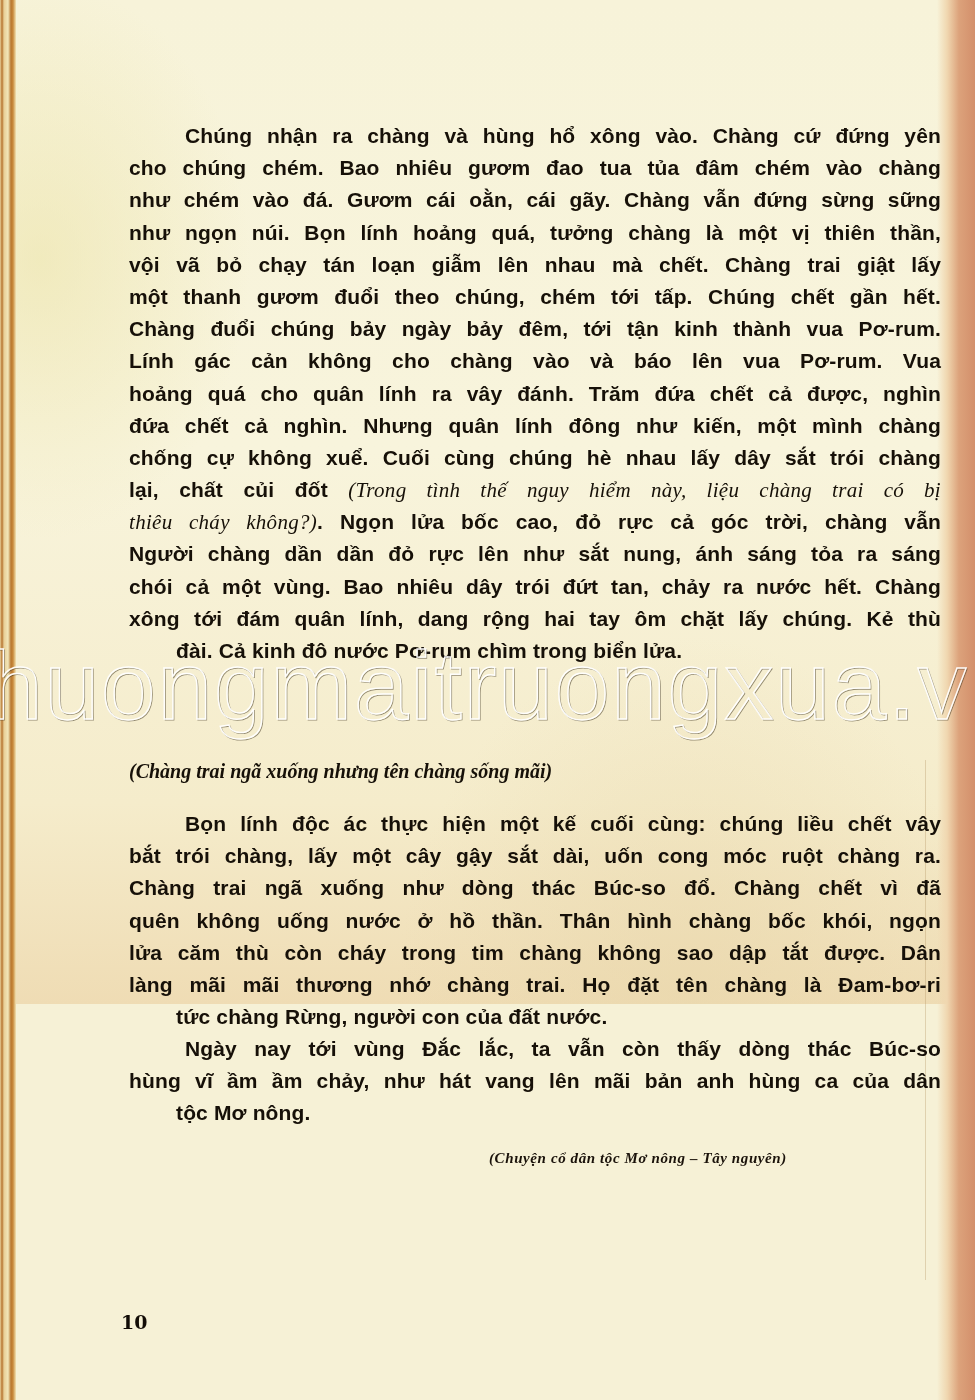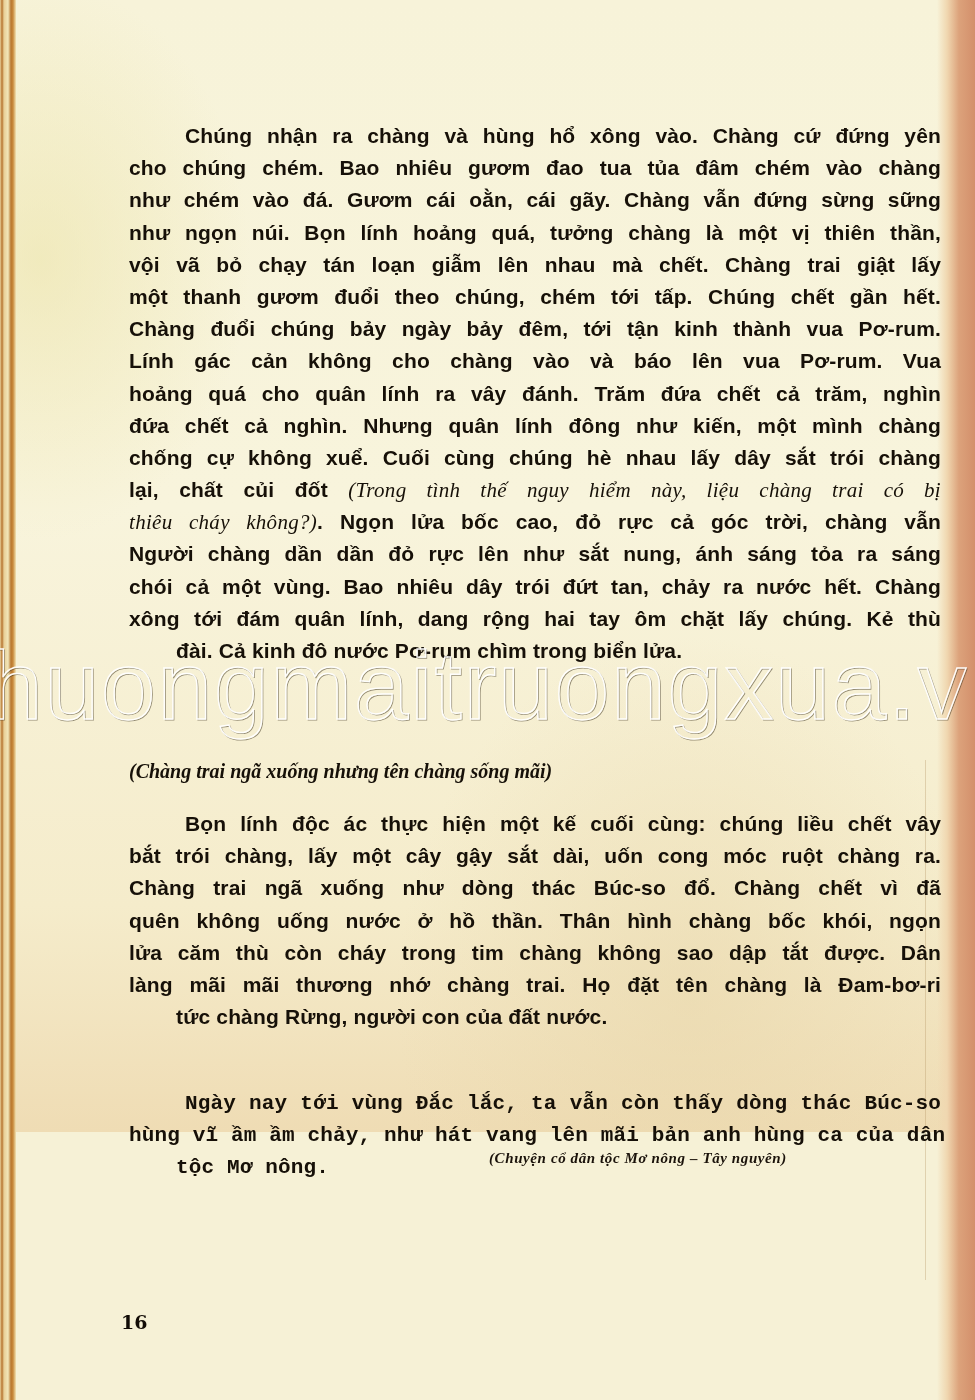--- a/index.html
+++ b/index.html
@@ -11,21 +11,21 @@
       height: 1400px;
       overflow: hidden;
       position: relative;
       background: #f6f1d6;
       font-family: "Liberation Sans", sans-serif;
     }
     .page {
       position: absolute;
       left: 0; top: 0;
       width: 975px;
-      height: 1132px;
+      height: 1004px;
       background:
         radial-gradient(ellipse 420px 520px at 690px 1000px, rgba(232,214,170,0.55), rgba(232,214,170,0) 70%),
         radial-gradient(ellipse 300px 400px at 40px 260px, rgba(236,228,170,0.6), rgba(236,228,170,0) 70%),
         radial-gradient(ellipse 500px 200px at 300px 1400px, rgba(226,190,140,0.5), rgba(226,190,140,0) 70%),
         linear-gradient(180deg, #f7f3d9 0%, #f8f4dc 45%, #f5eccb 80%, #efdcb4 100%);
     }
     .binding-edge {
       position: absolute;
       left: 0; top: 0;
       width: 16px;
@@ -73,21 +73,21 @@
       top: 760px;
       font-family: "Liberation Serif", serif;
       font-style: italic;
       font-weight: bold;
       font-size: 20px;
       color: #161008;
       white-space: nowrap;
       text-align: center;
     }
     .para2 { top: 808px; }
-    .para3 { top: 1088px; font-family: Liberation Mono, monospace; }
+    .para3 { top: 1033px; }
     .citation {
       position: absolute;
       left: 489px;
       top: 1150px;
       font-family: Liberation Serif, serif;
       font-style: italic;
       font-weight: bold;
       font-size: 15px;
       letter-spacing: 0.6px;
       color: #1a120a;
@@ -133,21 +133,21 @@
 
   <div class="text-block">
     <div class="line indent">Chúng nhận ra chàng và hùng hổ xông vào. Chàng cứ đứng yên</div>
     <div class="line">cho chúng chém. Bao nhiêu gươm đao tua tủa đâm chém vào chàng</div>
     <div class="line">như chém vào đá. Gươm cái oằn, cái gãy. Chàng vẫn đứng sừng sững</div>
     <div class="line">như ngọn núi. Bọn lính hoảng quá, tưởng chàng là một vị thiên thần,</div>
     <div class="line">vội vã bỏ chạy tán loạn giẫm lên nhau mà chết. Chàng trai giật lấy</div>
     <div class="line">một thanh gươm đuổi theo chúng, chém tới tấp. Chúng chết gần hết.</div>
     <div class="line">Chàng đuổi chúng bảy ngày bảy đêm, tới tận kinh thành vua Pơ-rum.</div>
     <div class="line">Lính gác cản không cho chàng vào và báo lên vua Pơ-rum. Vua</div>
-    <div class="line">hoảng quá cho quân lính ra vây đánh. Trăm đứa chết cả trăm, nghìn</div>
+    <div class="line">hoảng quá cho quân lính ra vây đánh. Trăm đứa chết cả được, nghìn</div>
     <div class="line">đứa chết cả nghìn. Nhưng quân lính đông như kiến, một mình chàng</div>
     <div class="line">chống cự không xuể. Cuối cùng chúng hè nhau lấy dây sắt trói chàng</div>
     <div class="line"><span>lại, chất củi đốt </span><span class="it">(Trong tình thế nguy hiểm này, liệu chàng trai có bị</span></div>
     <div class="line"><span class="it">thiêu cháy không?)</span><span>. Ngọn lửa bốc cao, đỏ rực cả góc trời, chàng vẫn</span></div>
     <div class="line">Người chàng dần dần đỏ rực lên như sắt nung, ánh sáng tỏa ra sáng</div>
     <div class="line">chói cả một vùng. Bao nhiêu dây trói đứt tan, chảy ra nước hết. Chàng</div>
     <div class="line">xông tới đám quân lính, dang rộng hai tay ôm chặt lấy chúng. Kẻ thù</div>
     <div class="line last">đài. Cả kinh đô nước Pơ-rum chìm trong biển lửa.</div>
   </div>
 
@@ -164,17 +164,17 @@
   </div>
 
   <div class="text-block para3">
     <div class="line indent">Ngày nay tới vùng Đắc lắc, ta vẫn còn thấy dòng thác Búc-so</div>
     <div class="line">hùng vĩ ầm ầm chảy, như hát vang lên mãi bản anh hùng ca của dân</div>
     <div class="line last">tộc Mơ nông.</div>
   </div>
 
   <div class="citation">(Chuyện cổ dân tộc Mơ nông – Tây nguyên)</div>
 
-  <div class="page-number">16</div>
+  <div class="page-number">10</div>
 
   <div class="watermark watermark-shadow">huongmaitruongxua.v</div>
   <div class="watermark">huongmaitruongxua.v</div>
 </div>
 
 </body></html>

